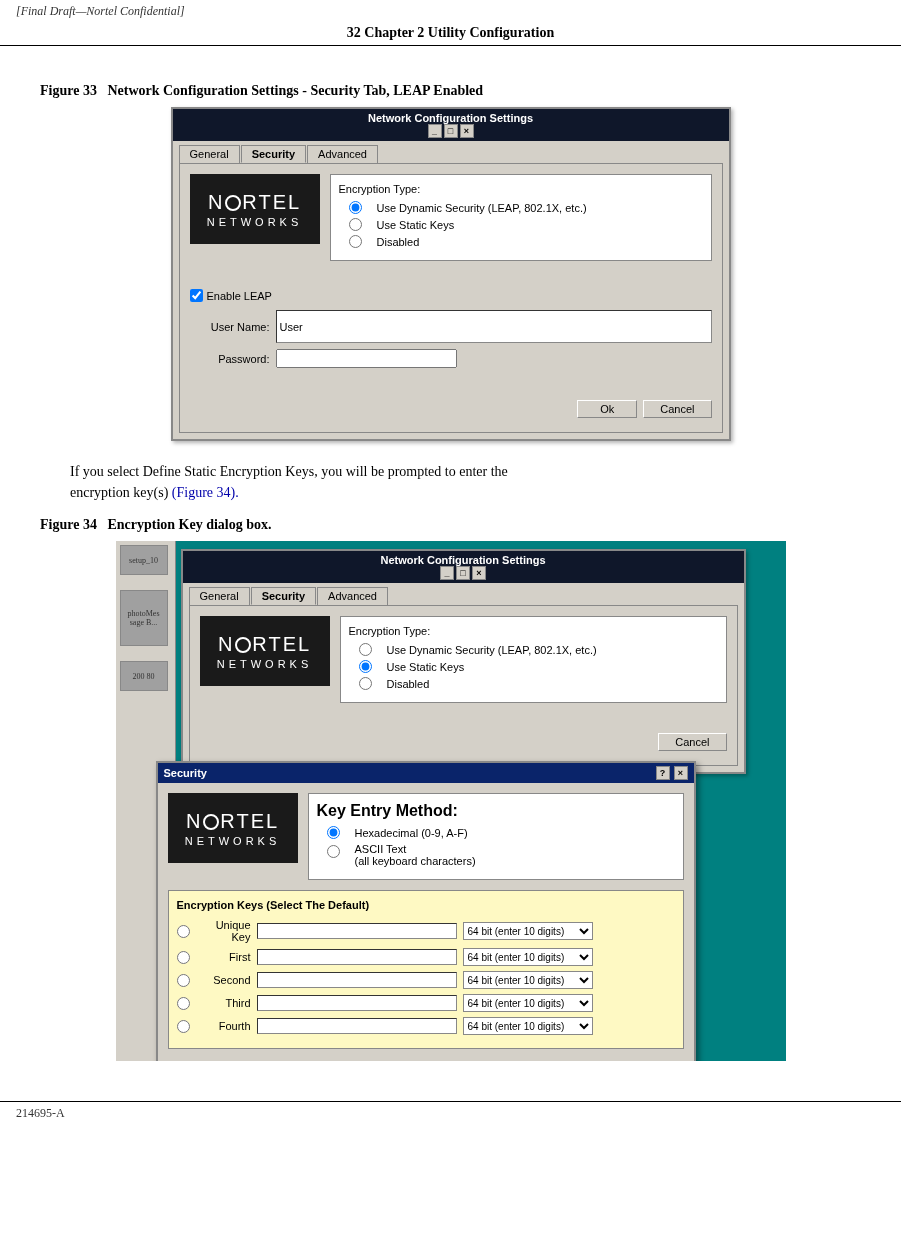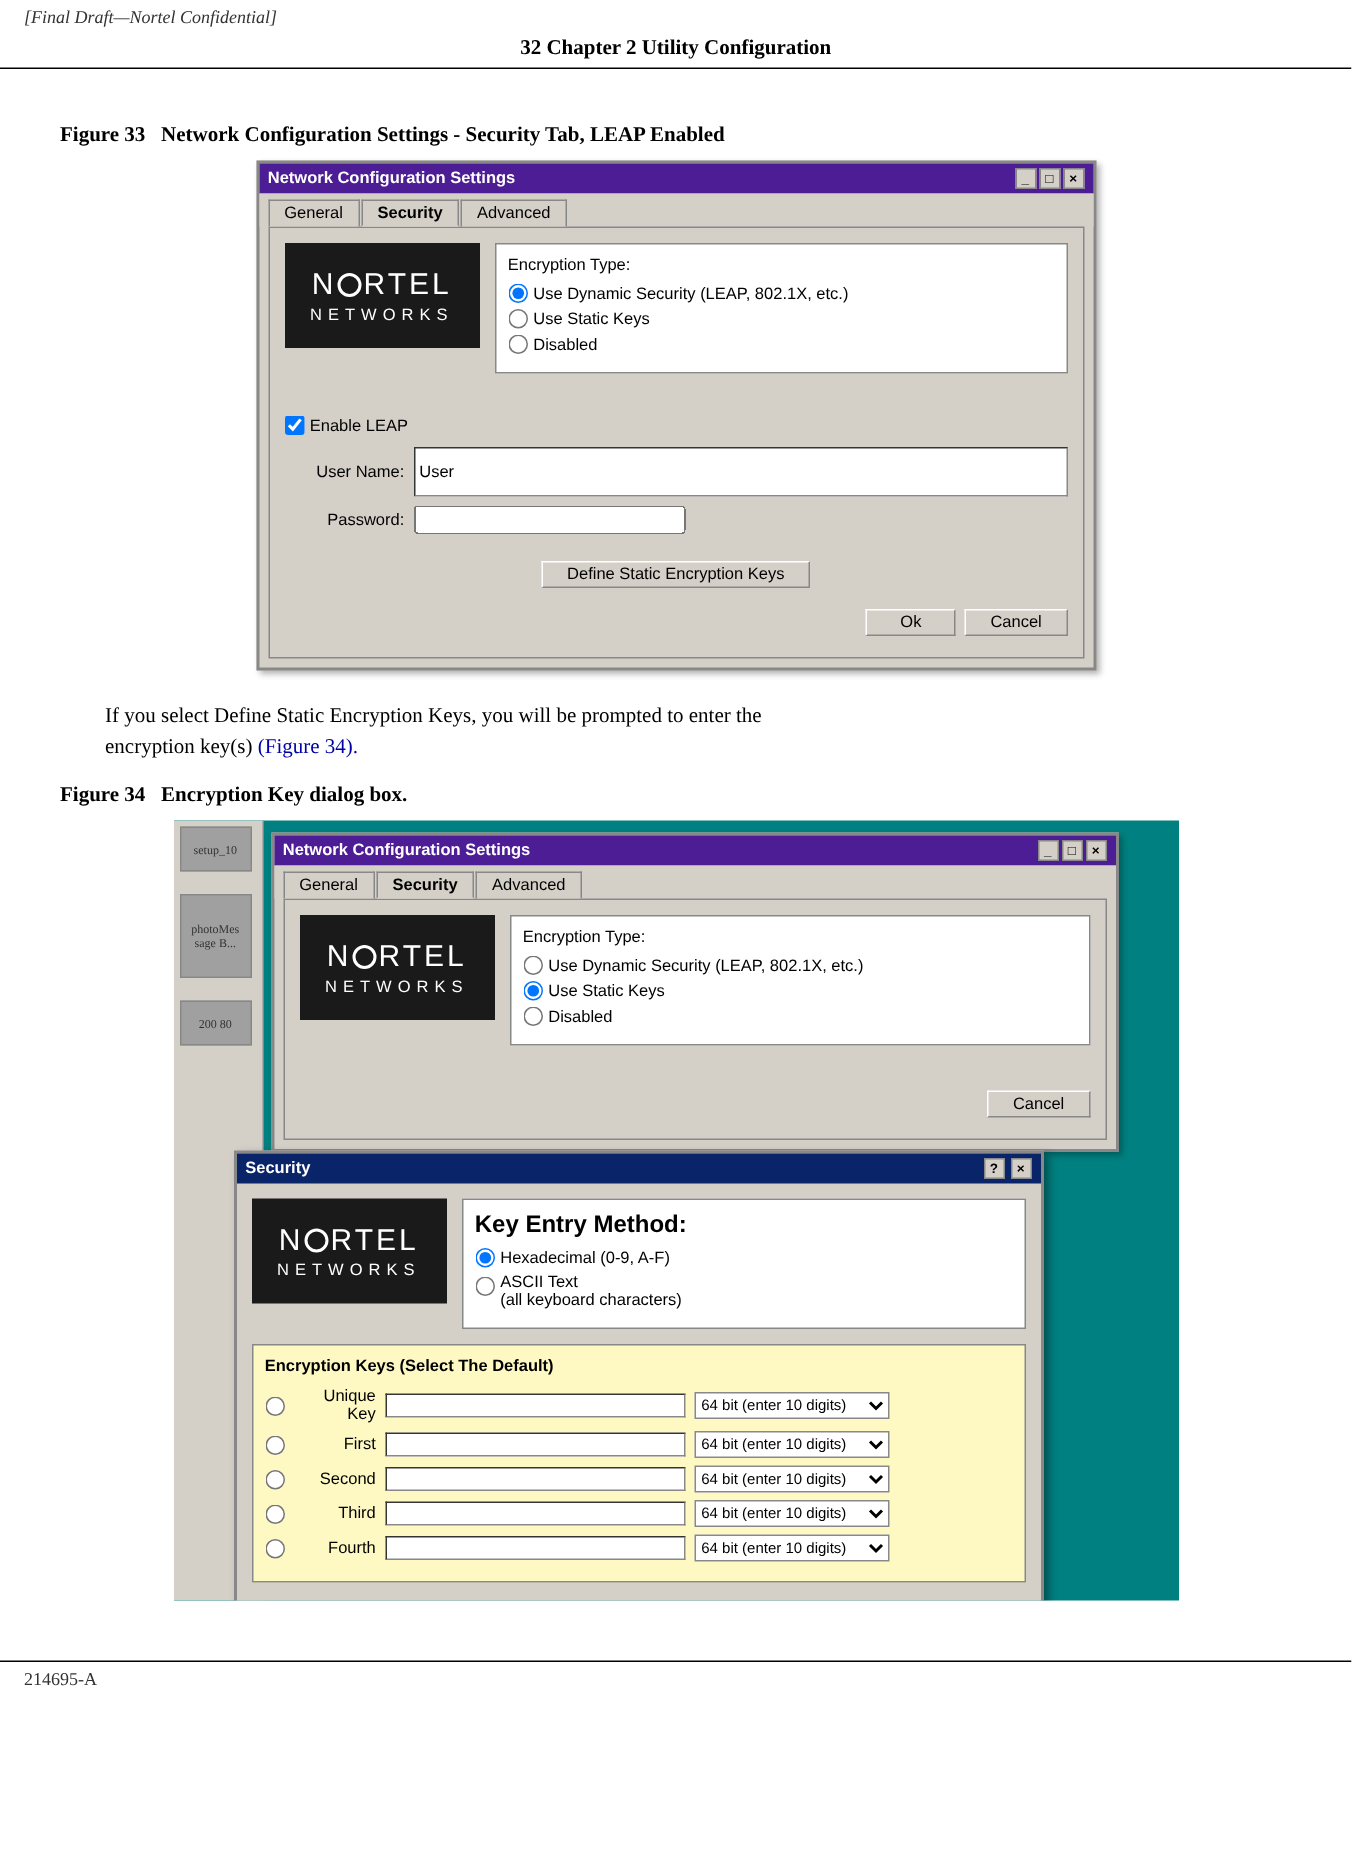--- a/index.html
+++ b/index.html
@@ -43,28 +43,29 @@
       border: 2px solid #888;
       background: #d4d0c8;
       width: 560px;
       margin: 0 auto 20px auto;
       font-family: Arial, sans-serif;
       font-size: 11px;
       box-shadow: 2px 2px 4px rgba(0,0,0,0.3);
     }
 
     .dialog-titlebar {
-      background: #4c1d95;
+      background: #0f172a;
       color: #fff;
       padding: 3px 6px;
       font-size: 11px;
       font-weight: bold;
       display: flex;
       align-items: center;
       justify-content: space-between;
+      flex-direction: column;
     }
 
     .dialog-tabs {
       display: flex;
       padding: 4px 6px 0 6px;
       background: #d4d0c8;
       gap: 1px;
     }
     .tab {
       padding: 2px 10px;
@@ -139,23 +140,24 @@
       font-size: 11px;
     }
     .encryption-type-box .enc-label {
       margin-bottom: 6px;
       font-weight: normal;
     }
 
     .radio-row {
       display: flex;
       align-items: center;
-      gap: 4px;
+      gap: 15px;
       margin-bottom: 4px;
       font-size: 11px;
+      margin-left: 10px;
     }
     .radio-row input[type="radio"] {
       margin: 0;
     }
 
     .checkbox-row {
       display: flex;
       align-items: center;
       gap: 4px;
       margin-bottom: 8px;
@@ -493,23 +495,20 @@
 
       <div class="form-field-row">
         <label>
           <span>Password:</span>
         </label>
         <input type="password" value="" style="">
       </div>
 
       <div style="height: 12px;"></div>
 
-      <div class="dialog-footer-mid">
-        <button class="win-btn">Define Static Encryption Keys</button>
-      </div>
 
       <div class="dialog-footer">
         <button class="win-btn">Ok</button>
         <button class="win-btn">Cancel</button>
       </div>
     </div>
   </div>
 
   <div class="paragraph-text">
     <span>If you select Define Static Encryption Keys, you will be prompted to enter the</span><br>

